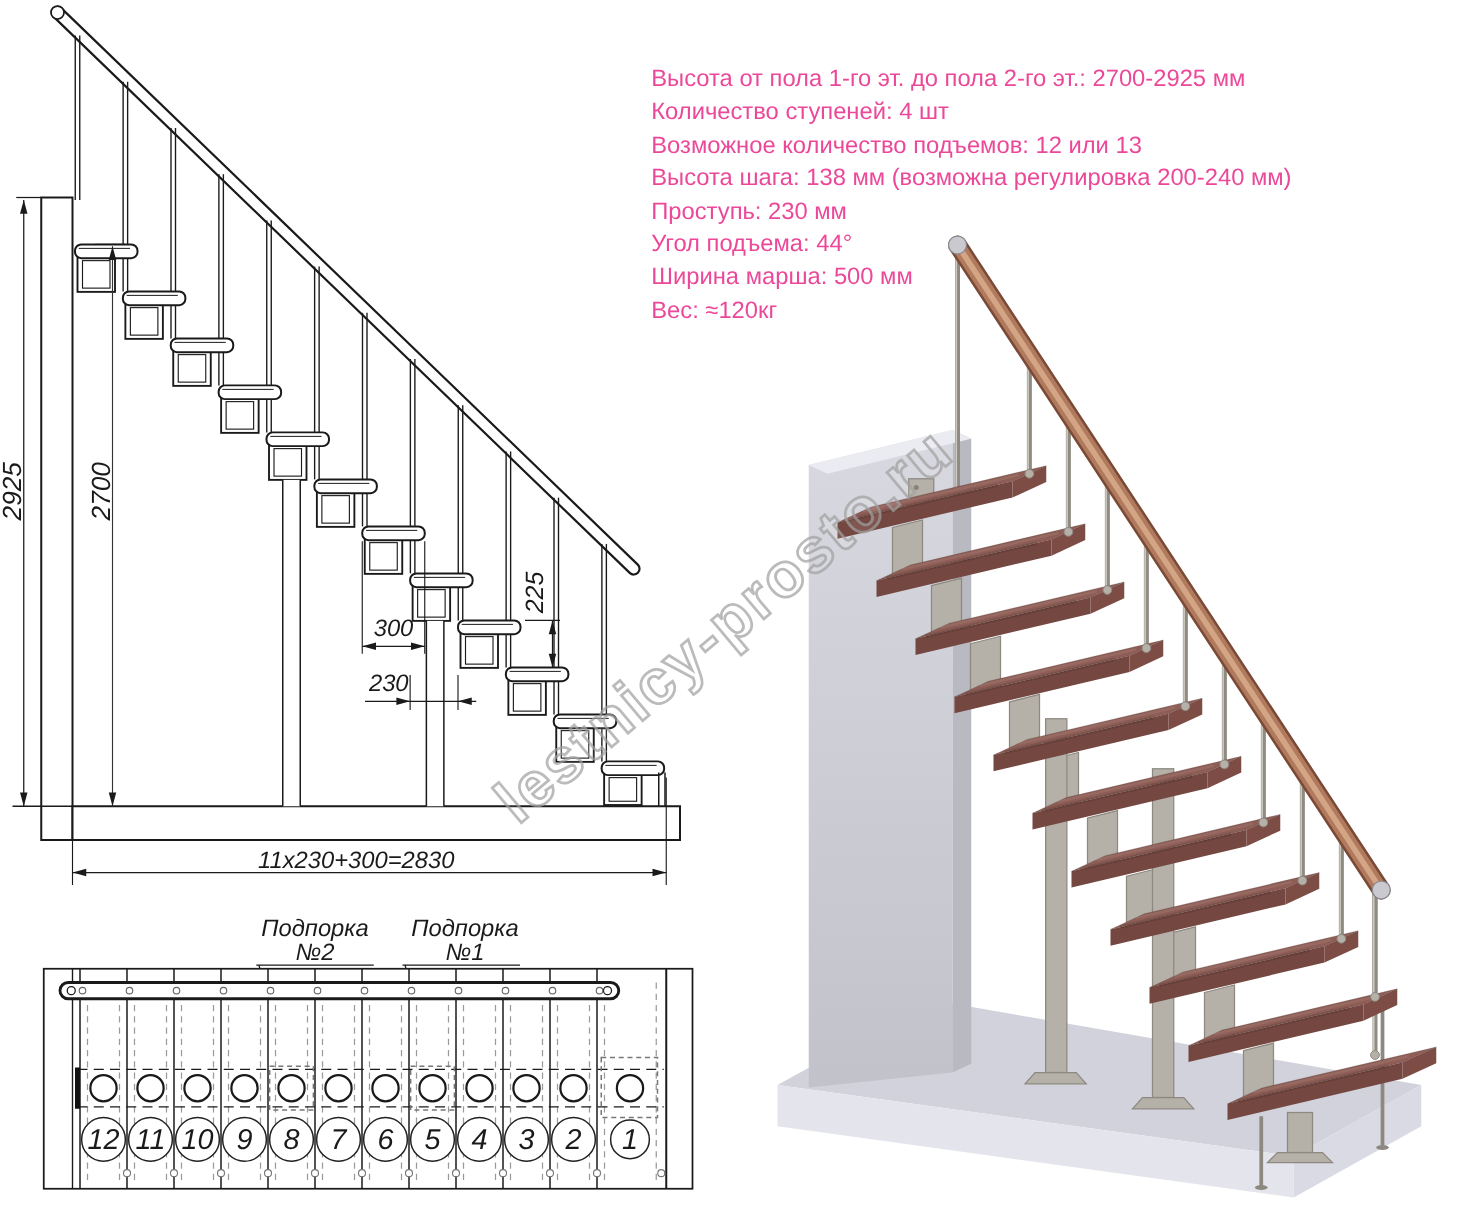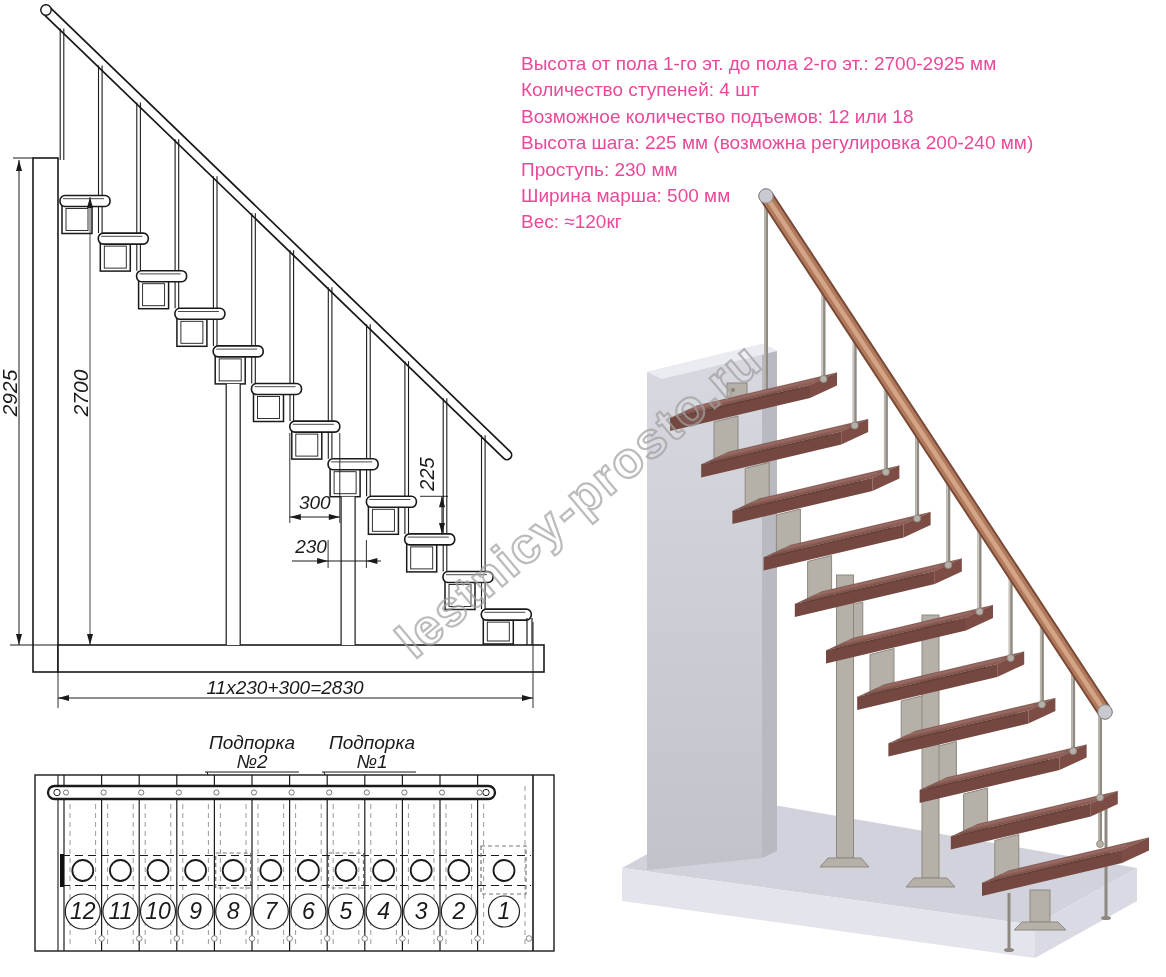--- a/index.html
+++ b/index.html
@@ -137,23 +137,24 @@
       <line x1="533" y1="622" x2="533" y2="708" stroke="#1a1a1a" stroke-width="0.9"></line>
       <line x1="58" y1="698" x2="533" y2="698" stroke="#1a1a1a" stroke-width="1"></line>
       <polygon points="58,698 69,695 69,701" fill="#1a1a1a"></polygon>
       <polygon points="533,698 522,695 522,701" fill="#1a1a1a"></polygon>
       <text font-size="19" font-style="italic" fill="#1a1a1a" text-anchor="middle" x="285" y="694">11x230+300=2830</text>
     </svg>
 
   <div class="specs">
       <div>Высота от пола 1-го эт. до пола 2-го эт.: 2700-2925 мм</div>
       <div>Количество ступеней: 4 шт</div>
-      <div>Возможное количество подъемов: 12 или 18</div>
-      <div>Высота шага: 225 мм (возможна регулировка 200-240 мм)</div>
+      <div>Возможное количество подъемов: 12 или 13</div>
+      <div>Высота шага: 138 мм (возможна регулировка 200-240 мм)</div>
       <div>Проступь: 230 мм</div>
+      <div>Угол подъема: 44°</div>
       <div>Ширина марша: 500 мм</div>
       <div>Вес: ≈120кг</div>
     </div>
 
   <svg id="plan-view" width="600" height="262" viewBox="0 715 600 262">
       <text font-size="19" font-style="italic" fill="#1a1a1a" text-anchor="middle" x="252" y="749">Подпорка</text>
       <text font-size="19" font-style="italic" fill="#1a1a1a" text-anchor="middle" x="252" y="768">№2</text>
       <line x1="205" y1="772" x2="299" y2="772" stroke="#1a1a1a" stroke-width="1"></line>
       <line x1="207" y1="772" x2="234" y2="853" stroke="#1a1a1a" stroke-width="1"></line>
       <text font-size="19" font-style="italic" fill="#1a1a1a" text-anchor="middle" x="372" y="749">Подпорка</text>

